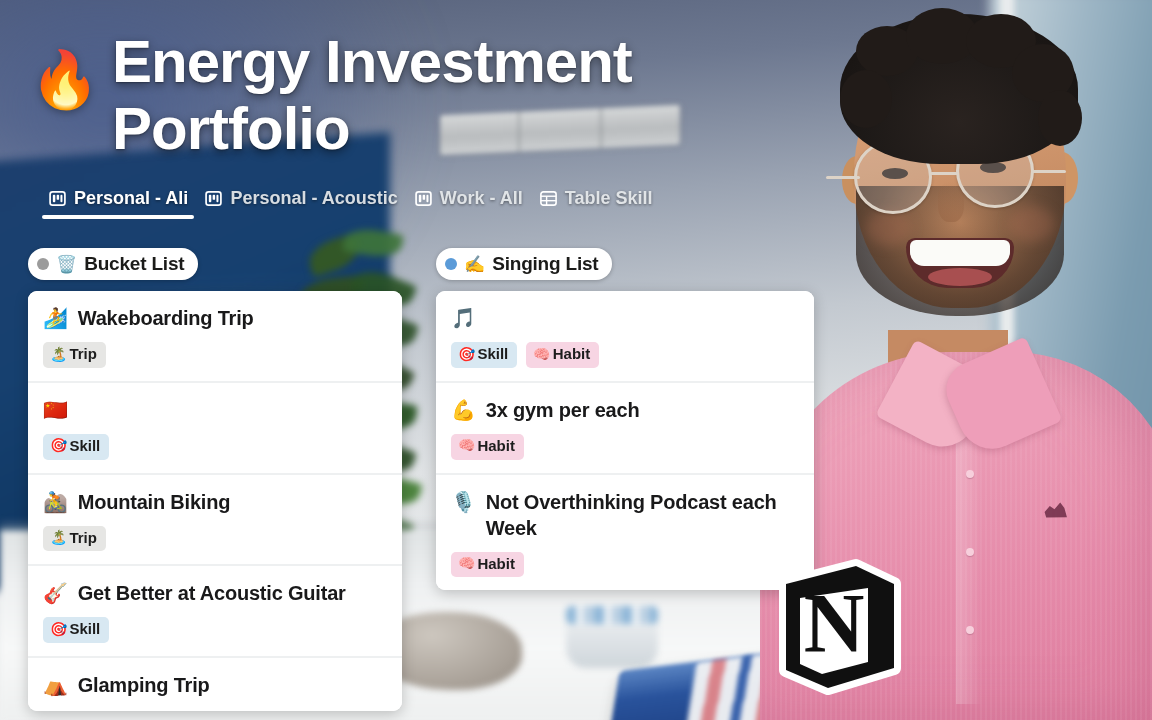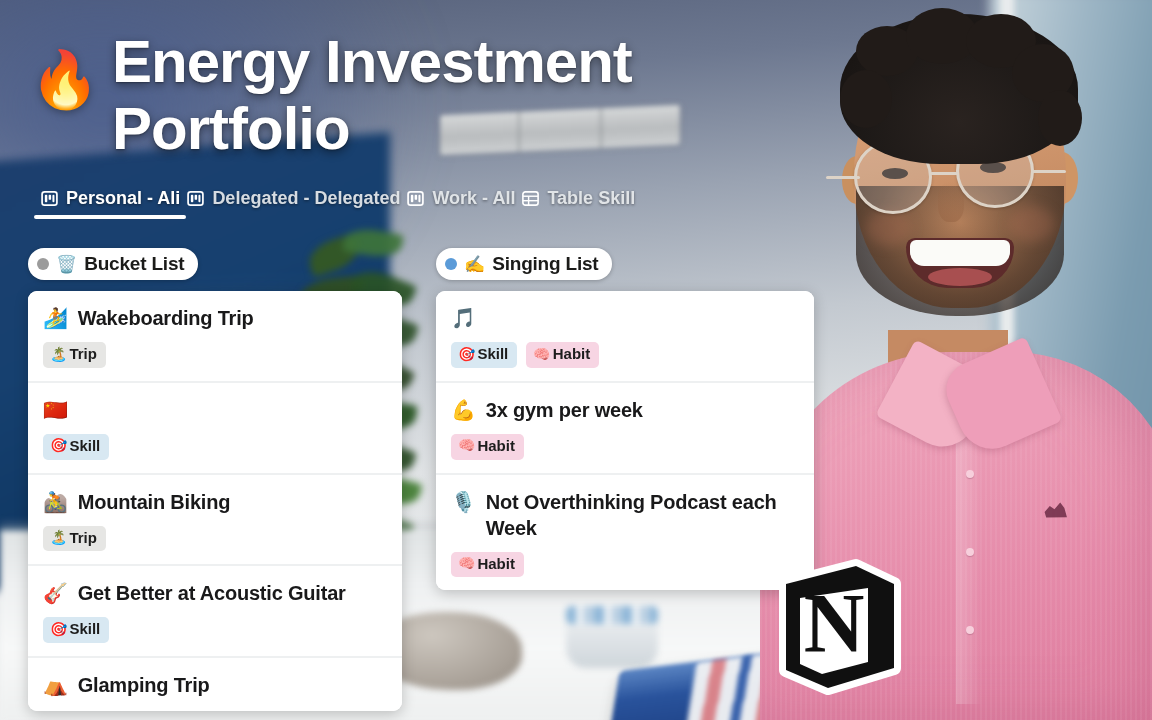--- a/index.html
+++ b/index.html
@@ -185,21 +185,21 @@
     font-size:56px; line-height:1;
     filter:drop-shadow(0 2px 4px rgba(0,0,0,.35));
   }
   .title {
     position:absolute; left:112px; top:28px; width:660px;
     color:#fff; font-size:60px; font-weight:bold; line-height:1.12;
     letter-spacing:-1px;
     text-shadow:0 3px 10px rgba(0,0,0,.45), 0 1px 2px rgba(0,0,0,.35);
   }
 
-  .tabs { position:absolute; left:40px; top:188px; display:flex; align-items:flex-end; gap:6px; }
+  .tabs { position:absolute; left:48px; top:188px; display:flex; align-items:flex-end; gap:16px; }
   .tab { display:flex; align-items:center; gap:7px; position:relative; padding-bottom:6px; }
   .tab .tlabel{
     color:#ffffff; font-size:18px; font-weight:bold; white-space:nowrap;
     text-shadow:0 1px 3px rgba(0,0,0,.5);
   }
   .tab.muted .tlabel{ color:#e7eaec; opacity:.92; font-weight:bold; }
   .tab.active::after{
     content:""; position:absolute; left:-6px; right:-6px; bottom:-4px; height:4px;
     background:#fff; border-radius:2px;
   }
@@ -336,21 +336,21 @@
   </svg>
         <span class="tlabel">Personal - Ali</span>
       </div>
       <div class="tab muted">
         <svg class="ico" viewBox="0 0 20 20">
     <rect x="2.2" y="3" width="15.6" height="14" rx="2.6" fill="none" stroke="#fff" stroke-width="1.8"></rect>
     <rect x="5.1" y="6" width="2.6" height="8" rx="1" fill="#fff"></rect>
     <rect x="9.1" y="6" width="2.6" height="5.4" rx="1" fill="#fff"></rect>
     <rect x="13.1" y="6" width="2.1" height="8" rx="1" fill="#fff"></rect>
   </svg>
-        <span class="tlabel">Delegated - Delegated</span>
+        <span class="tlabel">Personal - Acoustic</span>
       </div>
       <div class="tab muted">
         <svg class="ico" viewBox="0 0 20 20">
     <rect x="2.2" y="3" width="15.6" height="14" rx="2.6" fill="none" stroke="#fff" stroke-width="1.8"></rect>
     <rect x="5.1" y="6" width="2.6" height="8" rx="1" fill="#fff"></rect>
     <rect x="9.1" y="6" width="2.6" height="5.4" rx="1" fill="#fff"></rect>
     <rect x="13.1" y="6" width="2.1" height="8" rx="1" fill="#fff"></rect>
   </svg>
         <span class="tlabel">Work - All</span>
       </div>
@@ -441,21 +441,21 @@
            </span>
               <span class="tag" style="background:#f7d5e3;color:#1d1d1d">
              <span class="temoji">🧠</span>
              <span>Habit</span>
            </span>
             </div>
           </div>
           <div class="card">
             <div class="ctitle">
          <span class="cemoji">💪</span>
-         <span>3x gym per week</span>
+         <span>3x gym per each</span>
        </div>
             <div class="tags">
               <span class="tag" style="background:#f7d5e3;color:#1d1d1d">
              <span class="temoji">🧠</span>
              <span>Habit</span>
            </span>
             </div>
           </div>
           <div class="card">
             <div class="ctitle">

